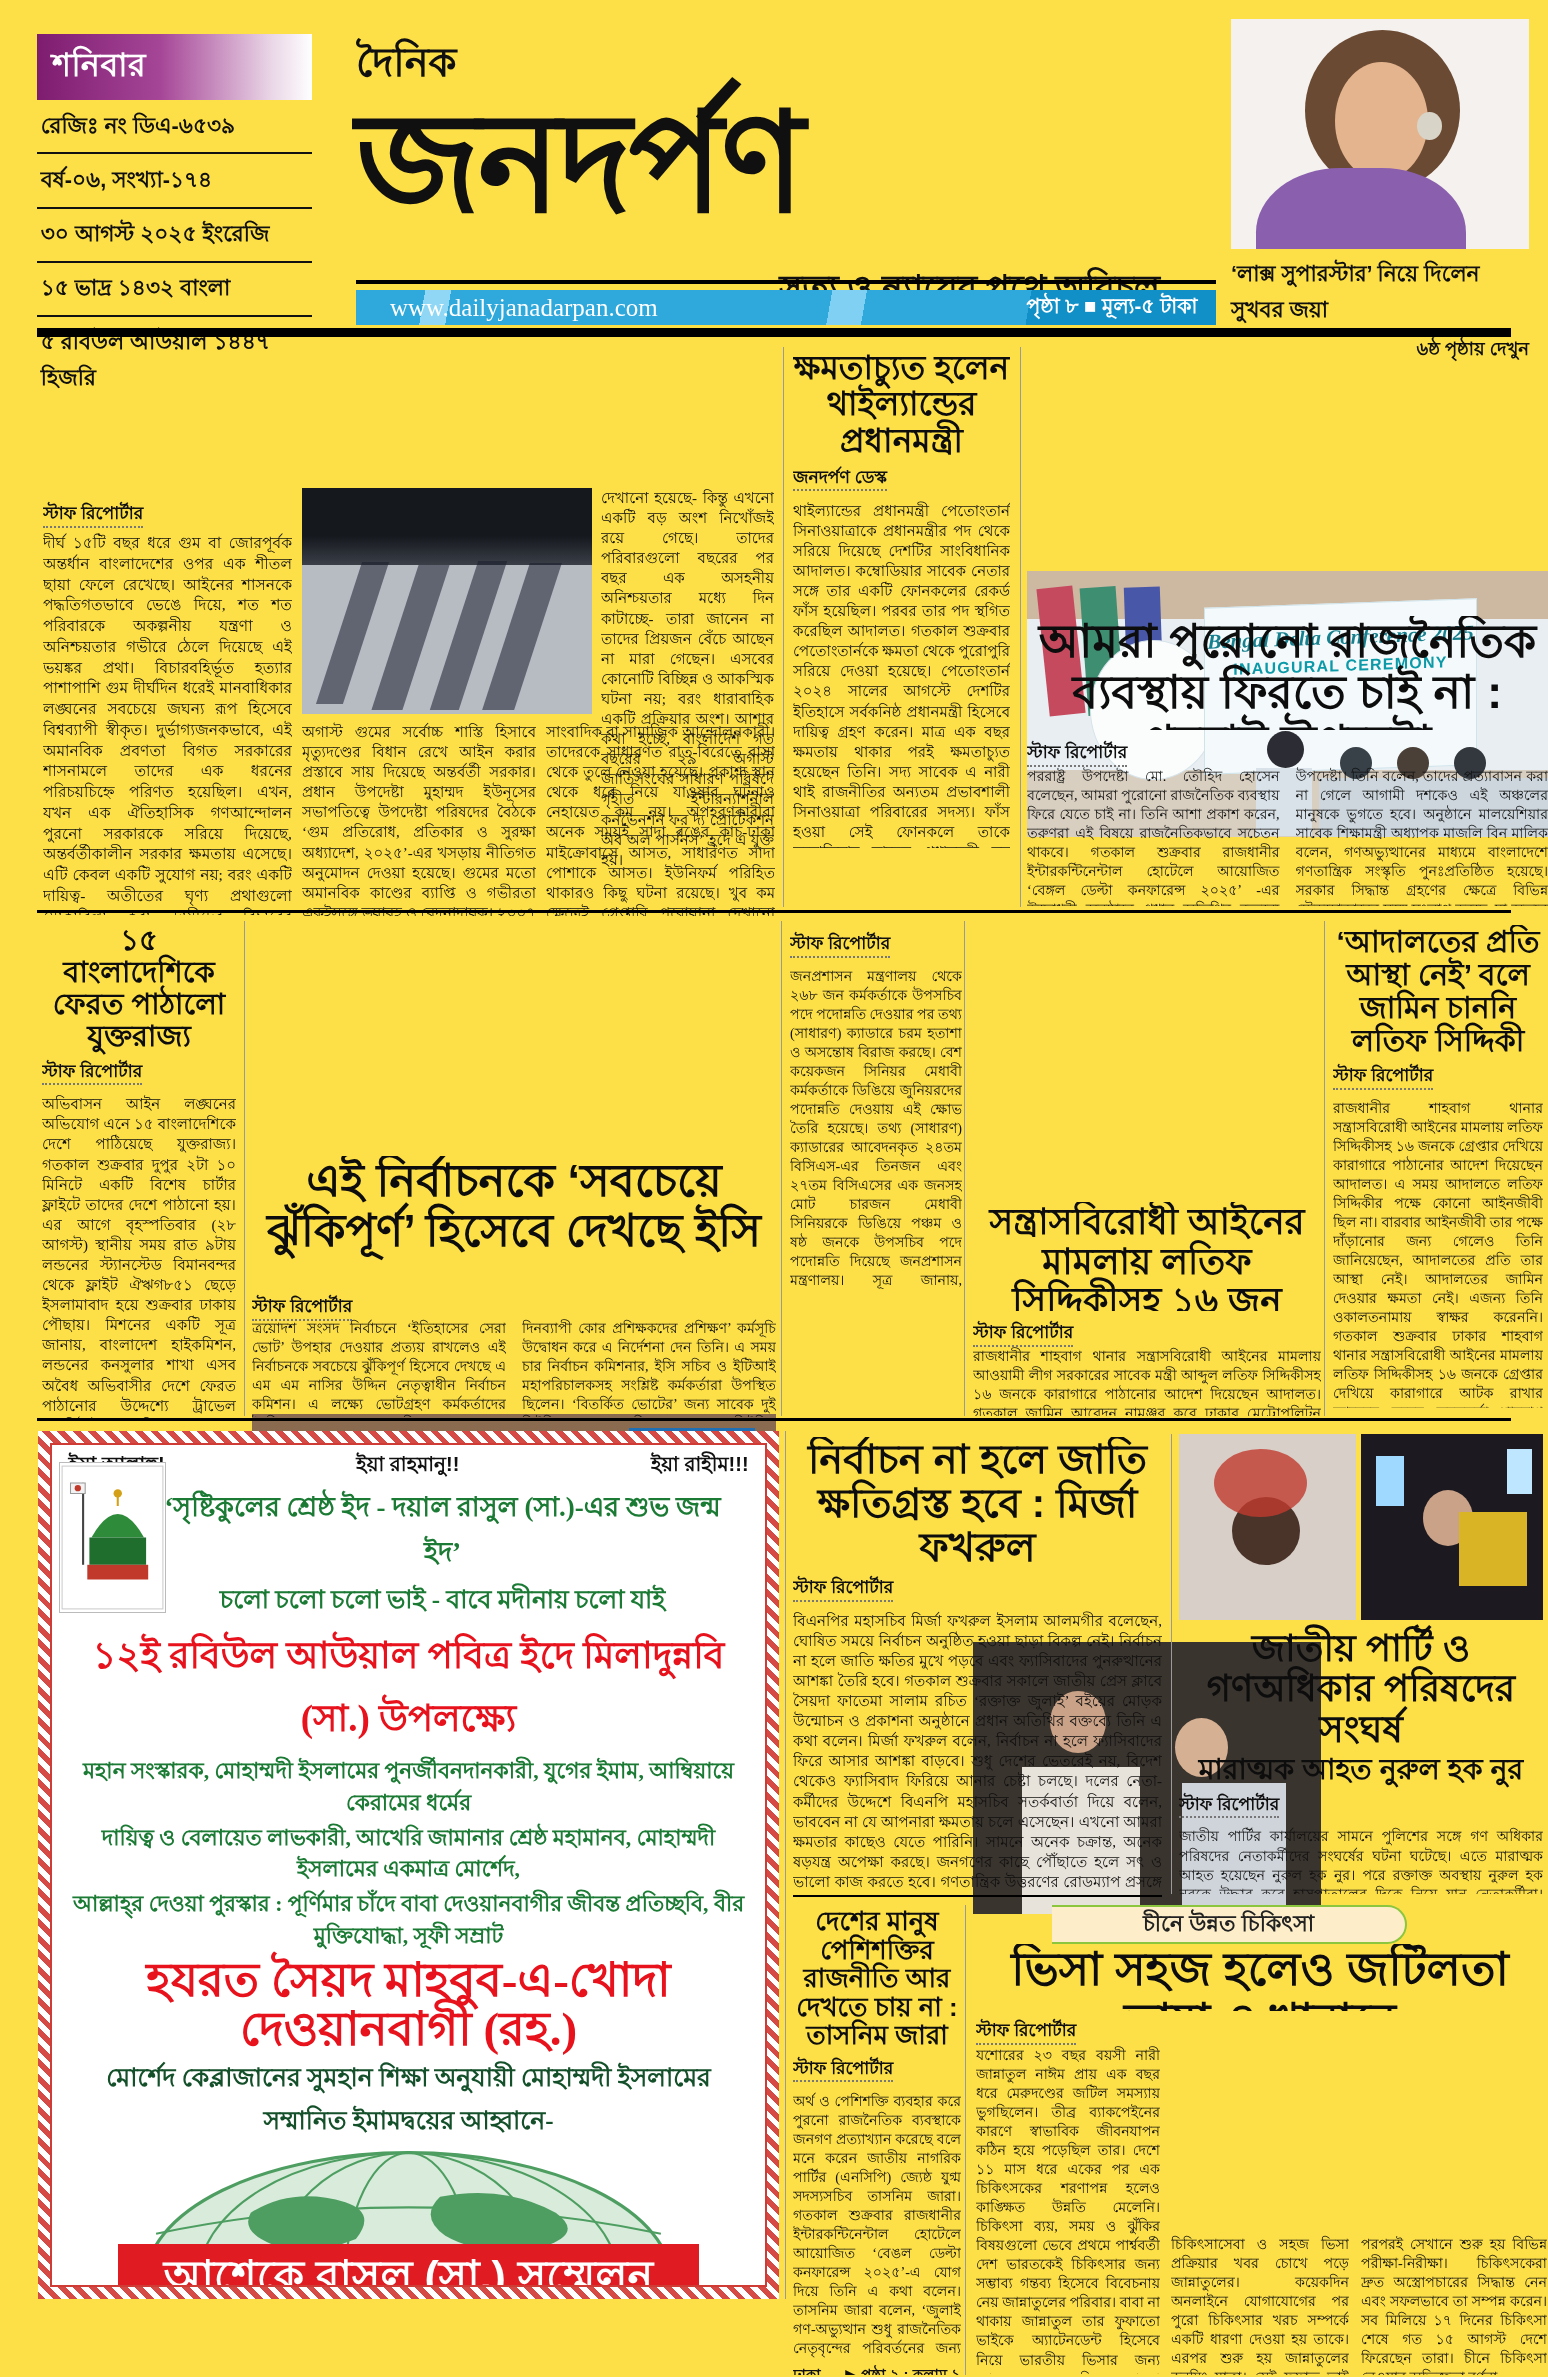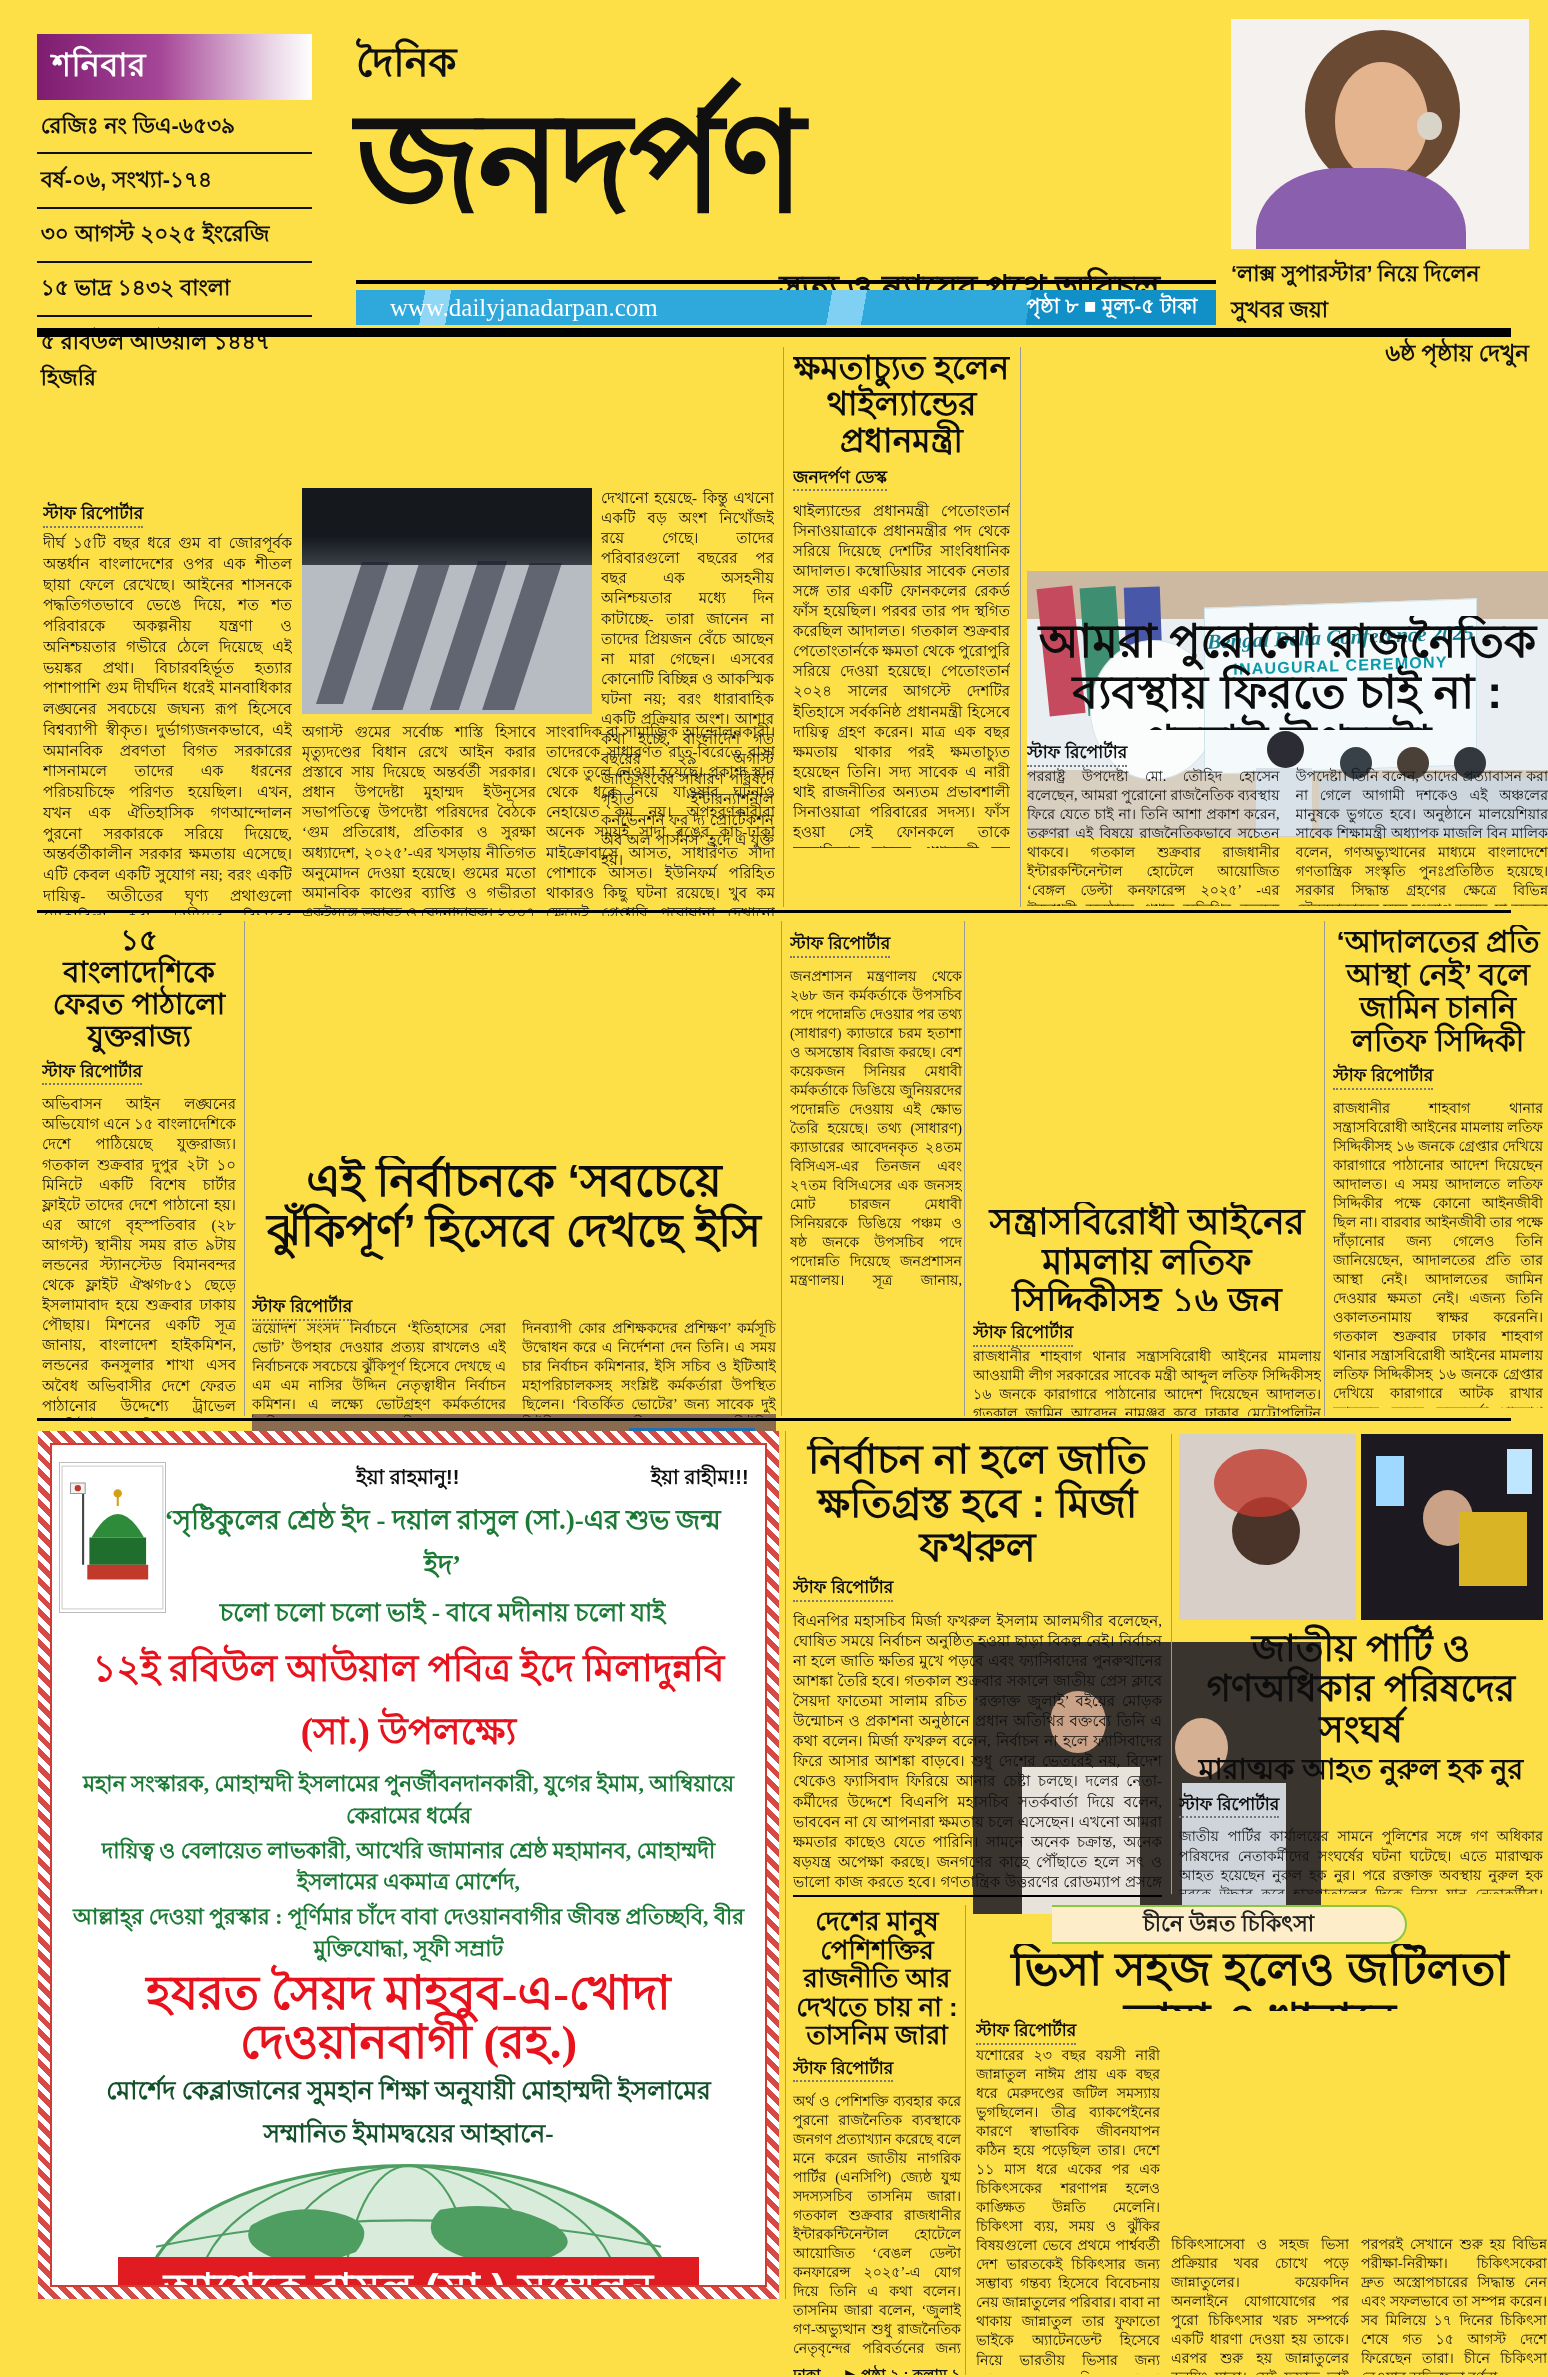--- a/index.html
+++ b/index.html
@@ -16,21 +16,21 @@
       padding:8.7px 3.7px 7.4px;border-bottom:2.5px solid #111;}
   .info-row.last{border-bottom:none;}
   .mh-prefix{font-weight:bold;font-size:40px;}
   .mh-title{font-weight:bold;font-size:139px;line-height:.95;letter-spacing:-2.5px;}
   .mh-tagline{font-weight:bold;font-size:35px;text-align:right;margin-top:31px;}
   .web-bar{background:linear-gradient(100deg,#2fa8dc 0 8%,#8fd7f5 8% 11%,#2fa8dc 11% 55%,#7fd0f2 55% 59%,#2fa8dc 59% 78%,#118fc7 78%);
       display:flex;align-items:center;justify-content:space-between;color:#fff;}
   .web-url{font-size:25px;padding-left:34px;font-family:"Liberation Serif",serif;}
   .web-right{font-family:"Liberation Sans",sans-serif;font-weight:bold;font-size:20.4px;padding-right:18.6px;}
   .promo-caption{font-family:"Liberation Sans",sans-serif;font-weight:bold;font-size:21.7px;}
-  .promo-see{font-family:"Liberation Sans",sans-serif;font-weight:bold;font-size:23px;text-align:right;}
+  .promo-see{font-family:"Liberation Sans",sans-serif;font-weight:bold;font-size:18px;text-align:right;}
   
   .art{position:absolute;overflow:hidden;}
   .hl{font-family:"Liberation Sans",sans-serif;font-weight:bold;color:#0d0d0d;text-align:center;line-height:1.1;}
   .hl.red{color:#e8121c;}
   .by{font-family:"Liberation Sans",sans-serif;font-weight:bold;font-size:17.3px;margin:5px 0 8.7px;}
   .by span{border-bottom:2.5px dotted #777;padding-bottom:2.5px;}
   .bd{font-size:15.5px;line-height:1.34;text-align:justify;color:#101010;overflow:hidden;}
   .cols2{display:flex;gap:16px;}
   .cols2>div{flex:1;}
   
@@ -45,21 +45,21 @@
   .conf-line1{color:#17808f;font-style:italic;font-weight:bold;font-size:21px;text-align:center;margin-top:21px;font-family:"Liberation Serif",serif;}
   .conf-line2{color:#0d9aa8;font-family:"Liberation Sans",sans-serif;font-weight:bold;font-size:16px;text-align:center;margin-top:7.4px;letter-spacing:1.2px;}
   .panel{position:absolute;top:6%;width:7%;height:48%;}
   .kicker{background:#fdeec9;border:2.5px solid #8cc63f;border-left:none;border-radius:0 25px 25px 0;
       display:flex;align-items:center;justify-content:center;
       font-family:"Liberation Sans",sans-serif;font-weight:bold;font-size:22px;color:#222;}
   
   .ad-frame{position:absolute;background:repeating-linear-gradient(45deg,#d54a44 0 5.6px,#ffffff 5.6px 11px);
       padding:12.4px;box-sizing:border-box;}
   .ad-inner{background:#fff;border:2.5px solid #cf3b35;height:100%;box-sizing:border-box;
-      display:flex;flex-direction:column;align-items:center;padding:17px 16px;gap:3.7px;overflow:hidden;}
+      display:flex;flex-direction:column;align-items:center;padding:4px 16px;gap:3.7px;overflow:hidden;}
   .ad-invoc{width:100%;display:flex;justify-content:space-between;
       font-family:"Liberation Sans",sans-serif;font-weight:bold;font-size:20px;}
   .ad-l1{color:#1b7a34;font-weight:bold;font-size:27px;text-align:center;}
   .ad-l2{color:#1b7a34;font-weight:bold;font-size:25px;text-align:center;}
   .ad-l3{color:#e8121c;font-weight:bold;font-size:37px;text-align:center;}
   .ad-l456{color:#1b7a34;font-weight:bold;font-size:21.7px;text-align:center;line-height:1.45;}
   .ad-l7{color:#e8121c;font-weight:bold;font-size:47px;text-align:center;line-height:1.05;}
   .ad-l8{color:#14502a;font-weight:bold;font-size:25px;text-align:center;}
   .globe-wrap{position:relative;width:631px;height:266px;flex:none;}
   .globe-band{position:absolute;left:4%;right:4%;top:36%;height:27%;background:#e01b22;

